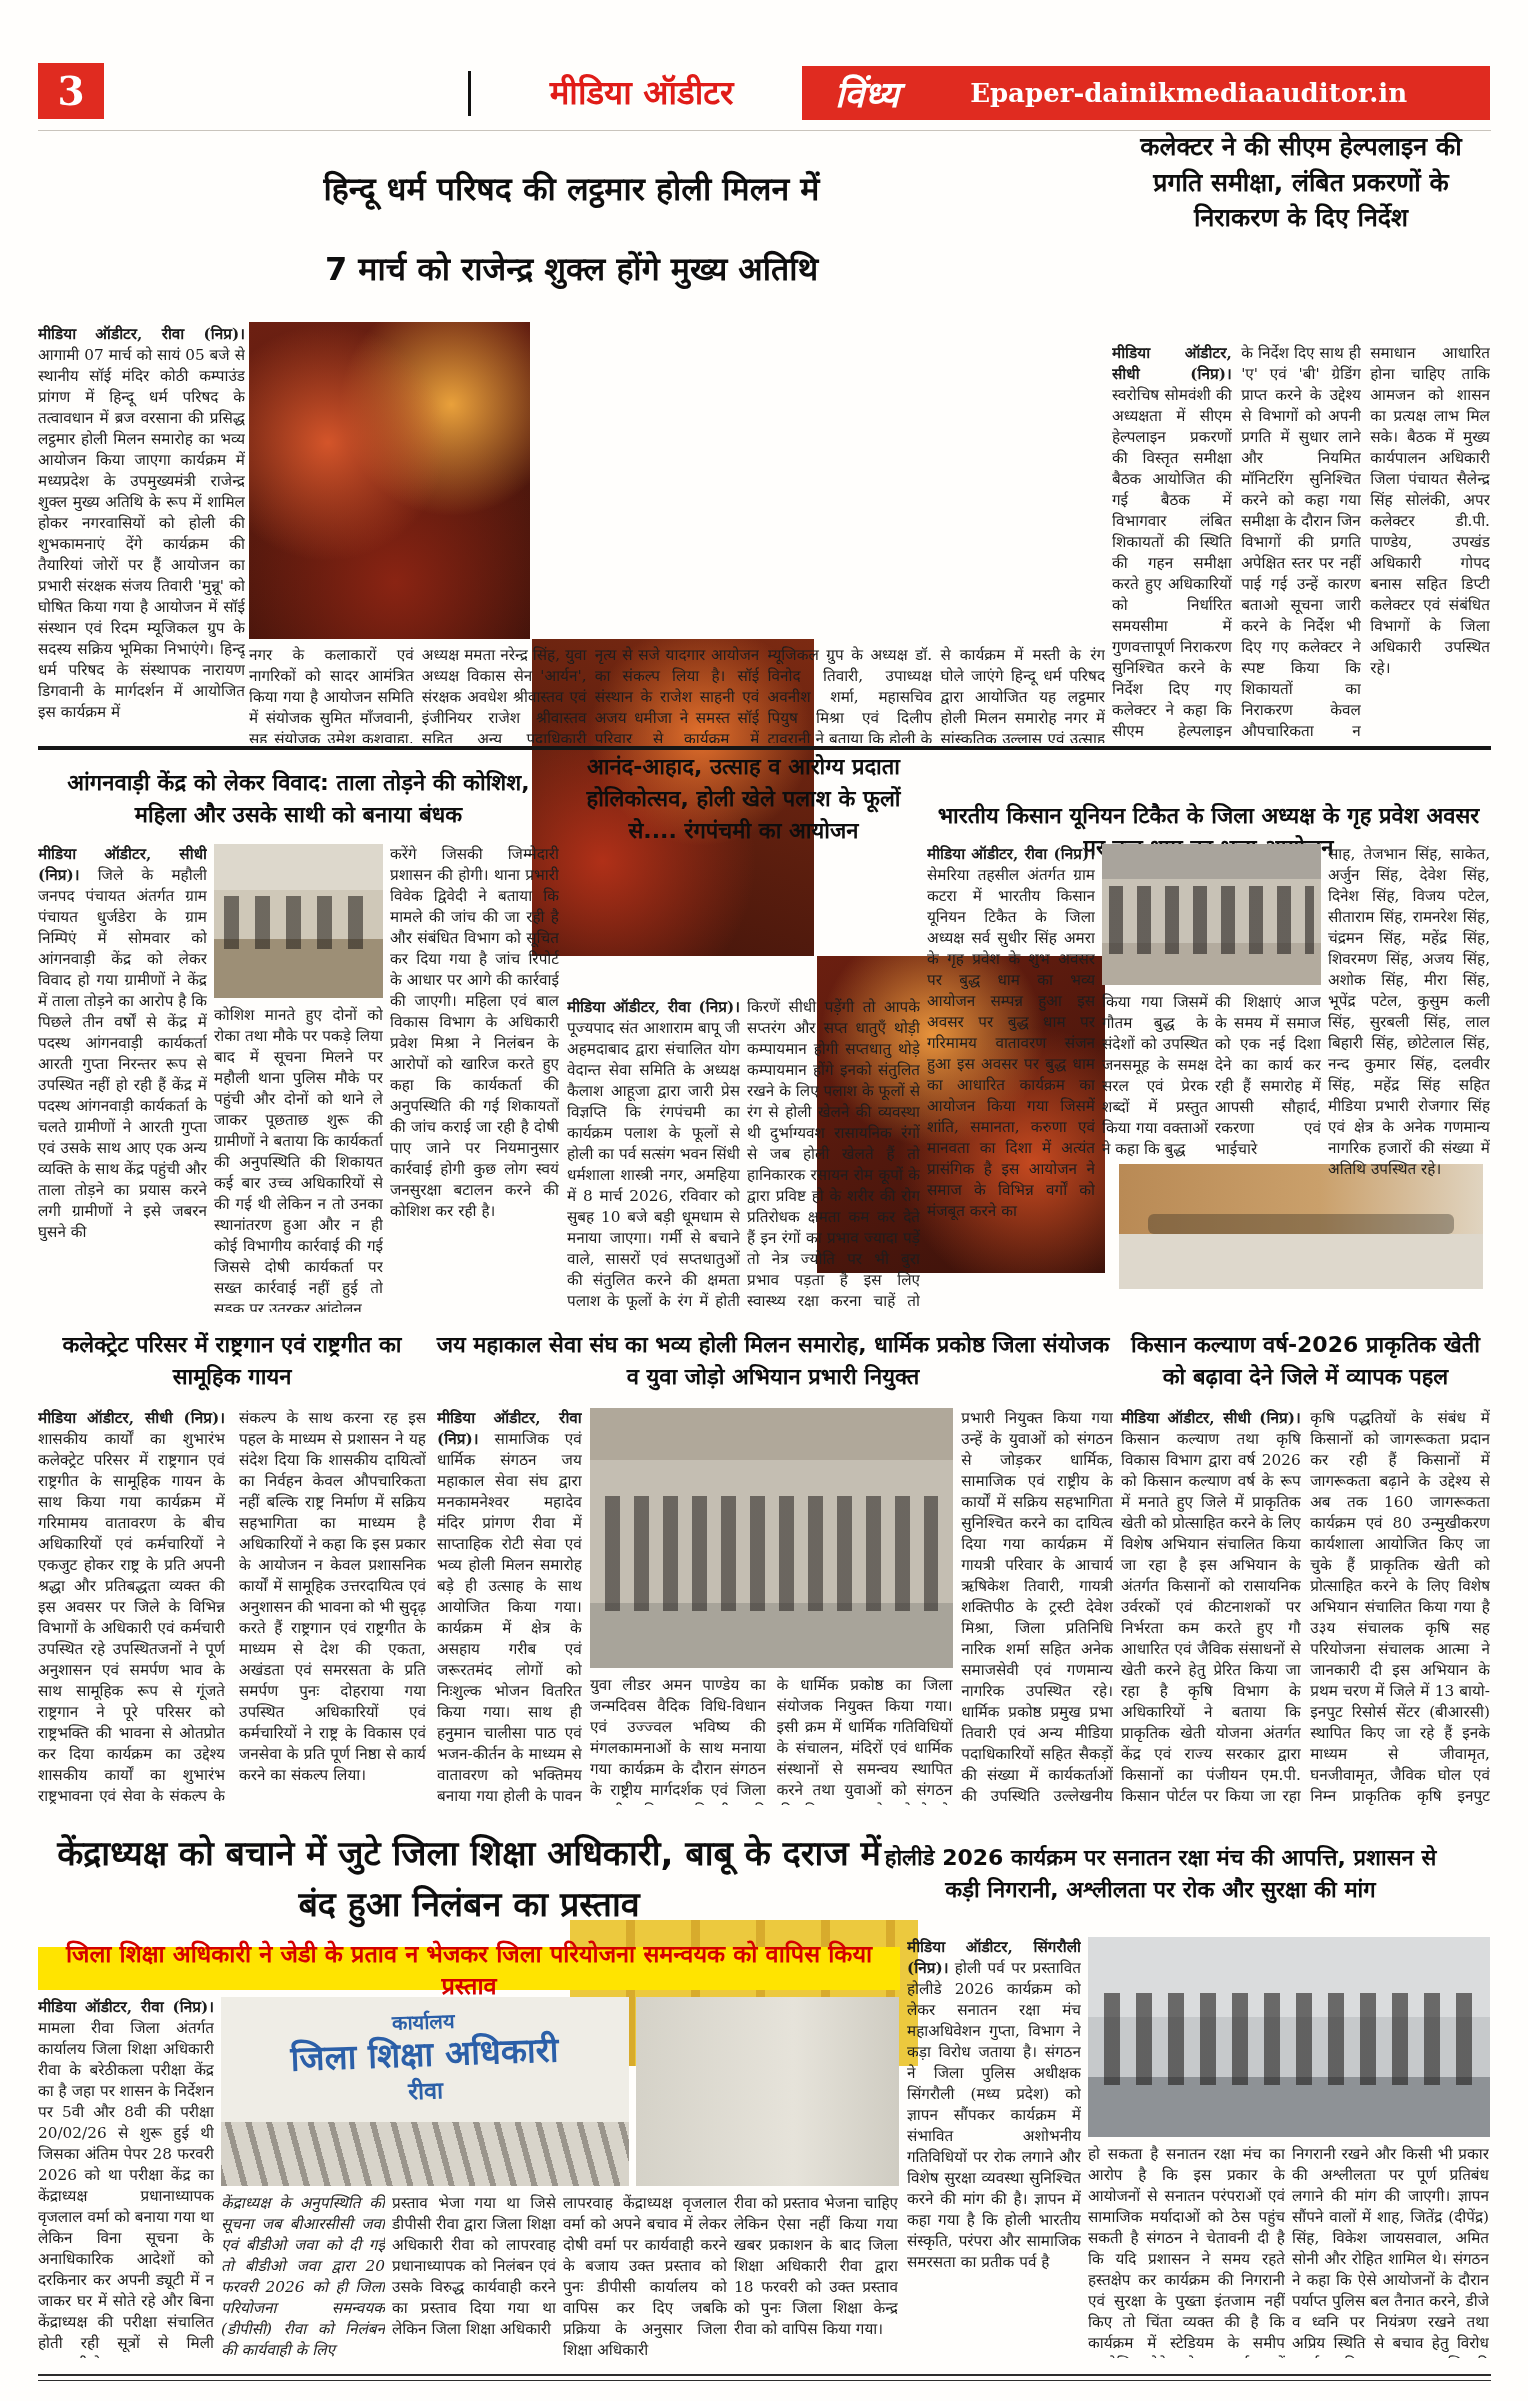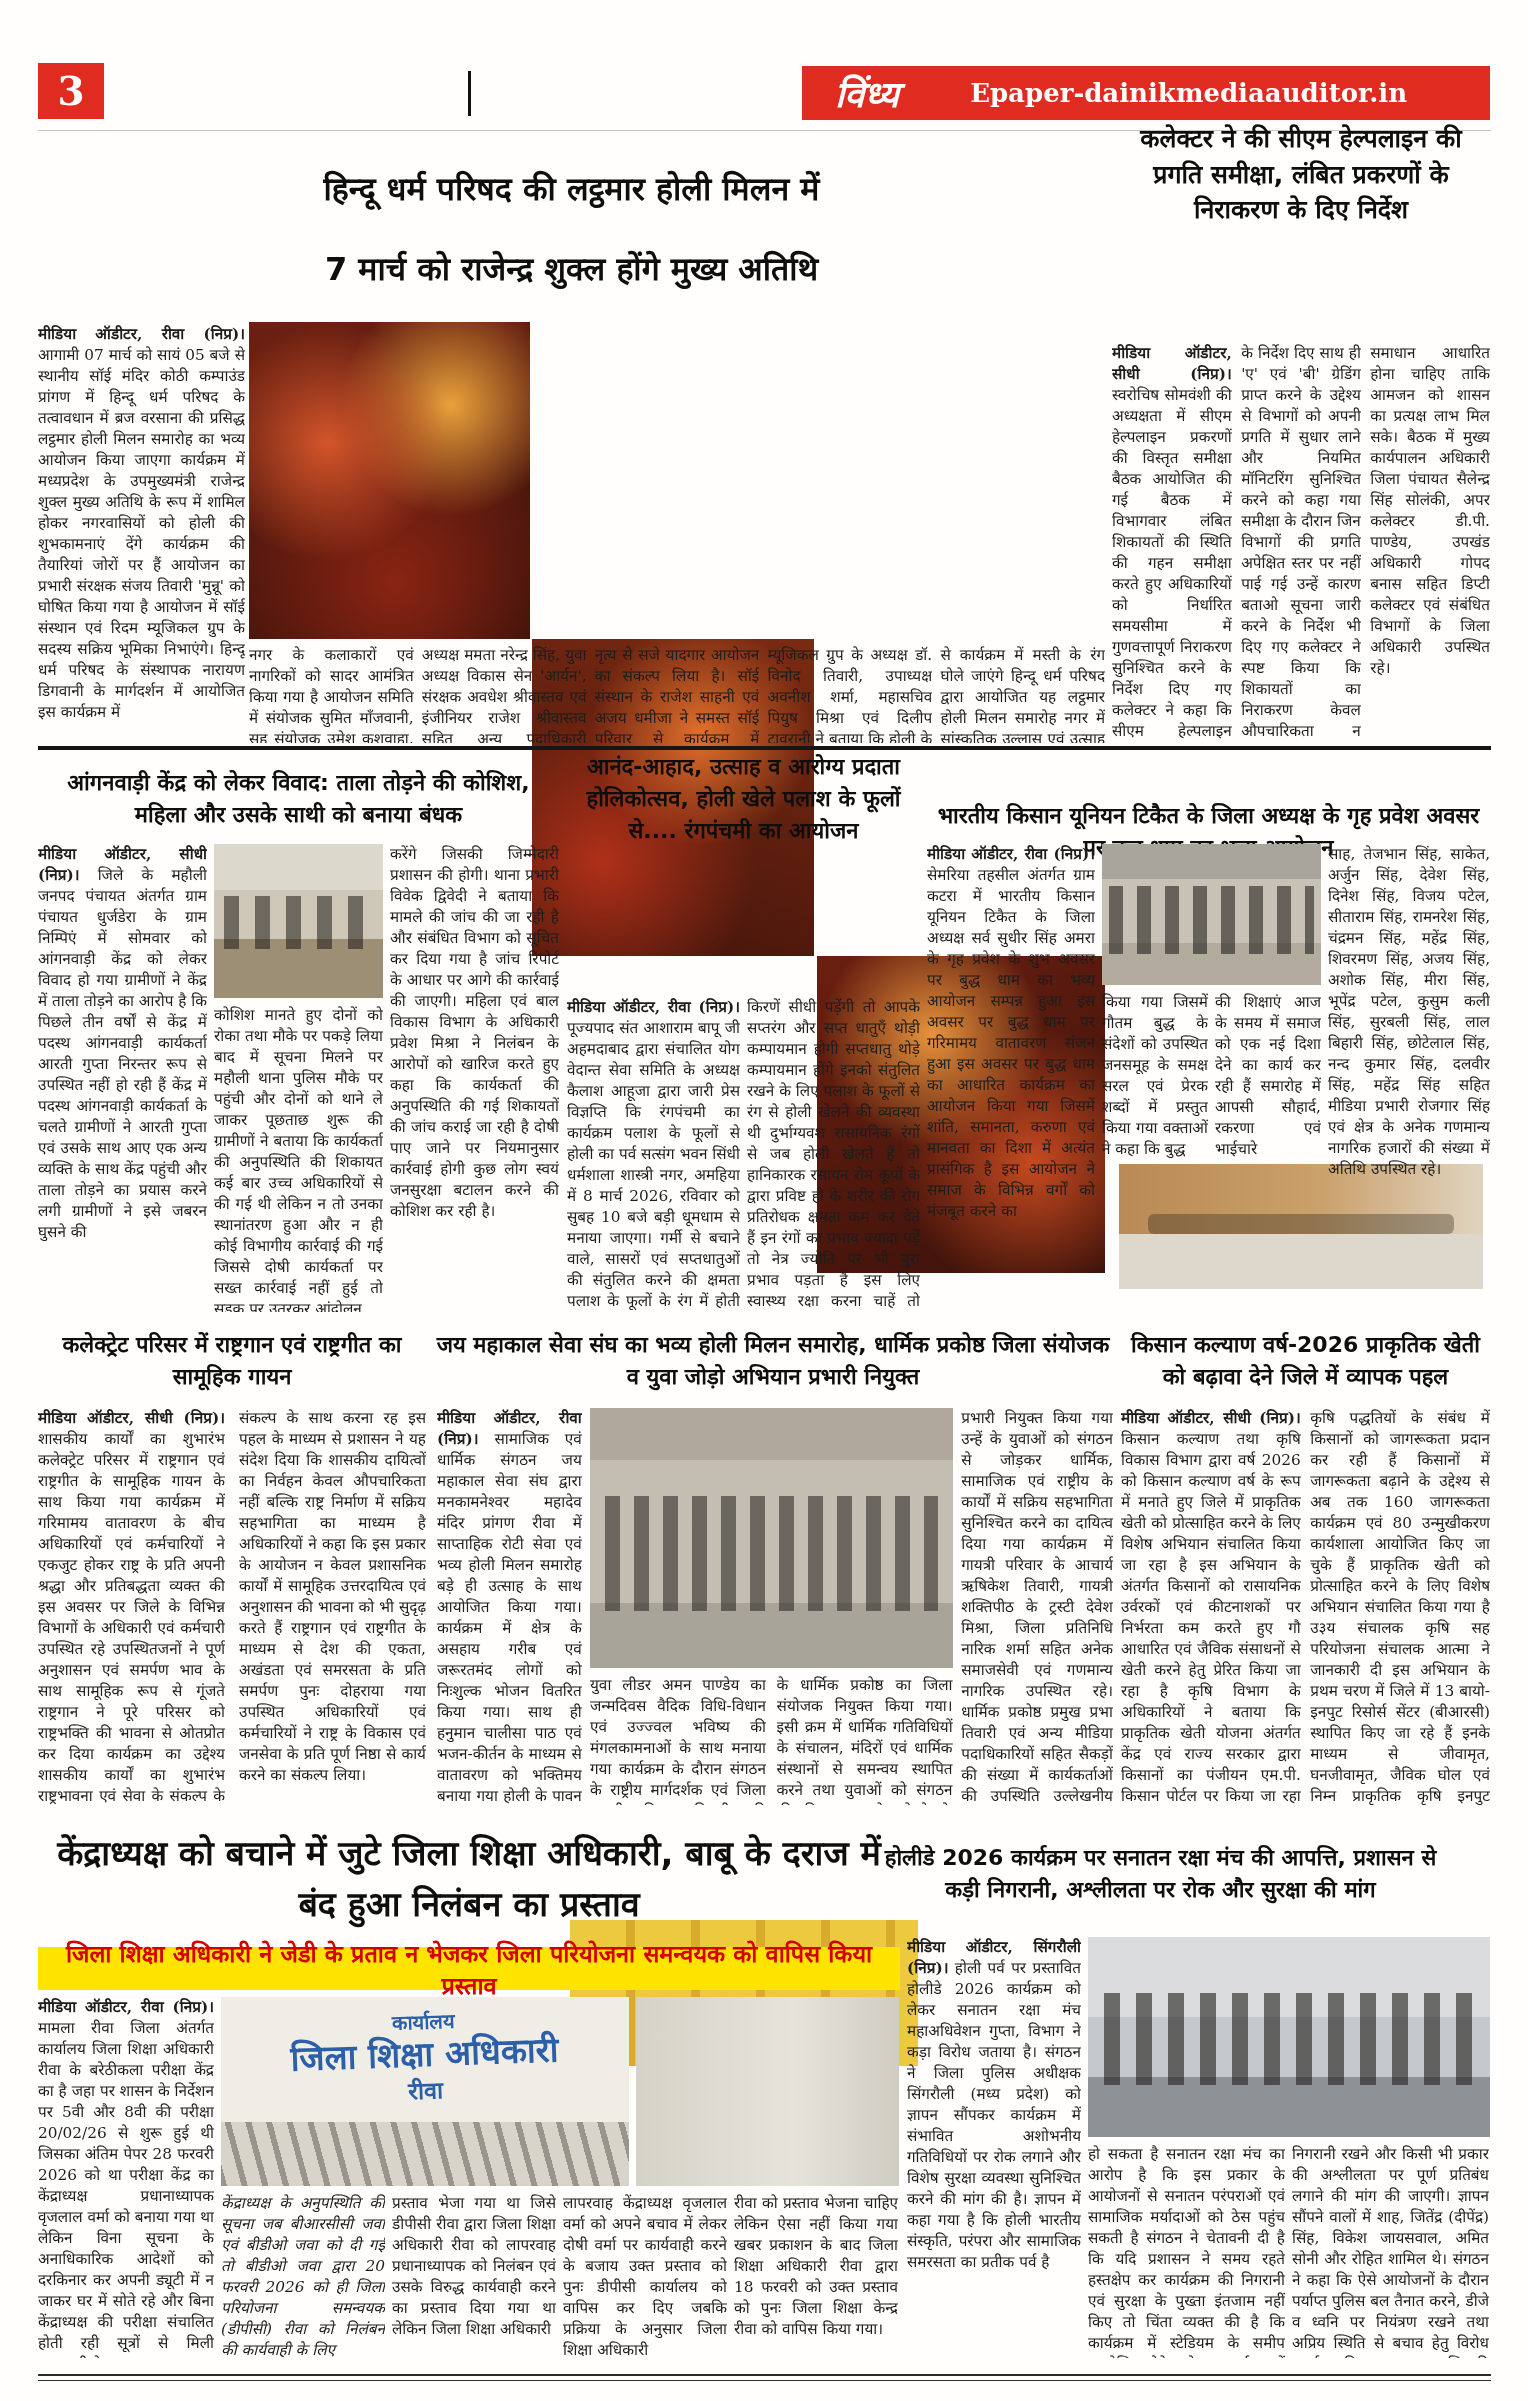--- a/index.html
+++ b/index.html
@@ -56,20 +56,21 @@
 </style>
 </head>
 <body>
 
 <div class="page">
 
   <div class="abs pagenum" style="left:38px;top:63px;width:66px;height:56px;">
       <span>3</span>
     </div>
   <div class="abs vrule" style="left:468px;top:71px;width:2.9px;height:45px;"></div>
+  <div class="abs brand" style="left:483px;top:63px;width:317px;height:56px;">मीडिया ऑडीटर</div>
   <div class="abs redband" style="left:802px;top:66px;width:688px;height:54px;">
     <span class="edition">विंध्य</span>
     <span class="website">Epaper-dainikmediaauditor.in</span>
   </div>
   <div class="abs hairline" style="left:38px;top:130px;width:1453px;height:1.2px;"></div>
 
   <div class="abs hl hl-lead" style="left:38px;top:141px;width:1067px;height:176px;">
     <span>हिन्दू धर्म परिषद की लट्ठमार होली मिलन में</span>
     <span>7 मार्च को राजेन्द्र शुक्ल होंगे मुख्य अतिथि</span>
   </div>
@@ -84,21 +85,21 @@
   <div class="abs ph ph-holi3" style="left:817px;top:322px;width:288px;height:317px;"></div>
 
   <div class="abs bodywrap" style="left:249px;top:645px;width:856px;height:98px;gap:8.2px;">
     <div class="col" style="width:165px;height:98px;">नगर के कलाकारों एवं नागरिकों को सादर आमंत्रित किया गया है आयोजन समिति में संयोजक सुमित माँजवानी, सह संयोजक उमेश कुशवाहा, अध्यक्ष ऋषिशंकर मिश्रा, महिला</div>
     <div class="col" style="width:165px;height:98px;">अध्यक्ष ममता नरेन्द्र सिंह, युवा अध्यक्ष विकास सेन 'आर्यन', संरक्षक अवधेश श्रीवास्तव एवं इंजीनियर राजेश श्रीवास्तव सहित अन्य पदाधिकारी शामिल हैं समिति ने गीत-संगीत और</div>
     <div class="col" style="width:165px;height:98px;">नृत्य से सजे यादगार आयोजन का संकल्प लिया है। सॉई संस्थान के राजेश साहनी एवं अजय धमीजा ने समस्त सॉई परिवार से कार्यक्रम में उपस्थिति की अपील की है वहीं रिदम</div>
     <div class="col" style="width:165px;height:98px;">म्यूजिकल ग्रुप के अध्यक्ष डॉ. विनोद तिवारी, उपाध्यक्ष अवनीश शर्मा, महासचिव पियुष मिश्रा एवं दिलीप टावरानी ने बताया कि होली के पारंपरिक एवं फिल्मी गीतों की प्रस्तुतियों</div>
     <div class="col" style="width:165px;height:98px;">से कार्यक्रम में मस्ती के रंग घोले जाएंगे हिन्दू धर्म परिषद द्वारा आयोजित यह लट्ठमार होली मिलन समारोह नगर में सांस्कृतिक उल्लास एवं उत्साह का प्रतीक बनेगा।</div>
   </div>
 
-  <div class="abs hl hl-42" style="left:1112px;top:139px;width:378px;height:71px;">कलेक्टर ने की सीएम हेल्पलाइन की प्रगति समीक्षा, लंबित प्रकरणों के निराकरण के दिए निर्देश</div>
+  <div class="abs hl hl-42" style="left:1112px;top:147px;width:378px;height:71px;">कलेक्टर ने की सीएम हेल्पलाइन की प्रगति समीक्षा, लंबित प्रकरणों के निराकरण के दिए निर्देश</div>
   <div class="abs ph ph-meeting" style="left:1119px;top:213px;width:364px;height:125px;"></div>
   <div class="abs bodywrap" style="left:1112px;top:343px;width:378px;height:400px;gap:9.4px;">
     <div class="col" style="width:120px;height:400px;">
       <span class="byline">मीडिया ऑडीटर, सीधी (निप्र)।</span>
       <span>स्वरोचिष सोमवंशी की अध्यक्षता में सीएम हेल्पलाइन प्रकरणों की विस्तृत समीक्षा बैठक आयोजित की गई बैठक में विभागवार लंबित शिकायतों की स्थिति की गहन समीक्षा करते हुए अधिकारियों को निर्धारित समयसीमा में गुणवत्तापूर्ण निराकरण सुनिश्चित करने के निर्देश दिए गए कलेक्टर ने कहा कि सीएम हेल्पलाइन शासन की सर्वोच्च प्राथमिकता वाली व्यवस्था है इसलिए शिकायतकर्ताओं से संपर्क कर उनकी संतुष्टि प्राप्त करने</span>
     </div>
     <div class="col" style="width:120px;height:400px;">के निर्देश दिए साथ ही 'ए' एवं 'बी' ग्रेडिंग प्राप्त करने के उद्देश्य से विभागों को अपनी प्रगति में सुधार लाने और नियमित मॉनिटरिंग सुनिश्चित करने को कहा गया समीक्षा के दौरान जिन विभागों की प्रगति अपेक्षित स्तर पर नहीं पाई गई उन्हें कारण बताओ सूचना जारी करने के निर्देश भी दिए गए कलेक्टर ने स्पष्ट किया कि शिकायतों का निराकरण केवल औपचारिकता न होकर वास्तविक</div>
     <div class="col" style="width:120px;height:400px;">समाधान आधारित होना चाहिए ताकि आमजन को शासन का प्रत्यक्ष लाभ मिल सके। बैठक में मुख्य कार्यपालन अधिकारी जिला पंचायत सैलेन्द्र सिंह सोलंकी, अपर कलेक्टर डी.पी. पाण्डेय, उपखंड अधिकारी गोपद बनास सहित डिप्टी कलेक्टर एवं संबंधित विभागों के जिला अधिकारी उपस्थित रहे।</div>
   </div>
 

